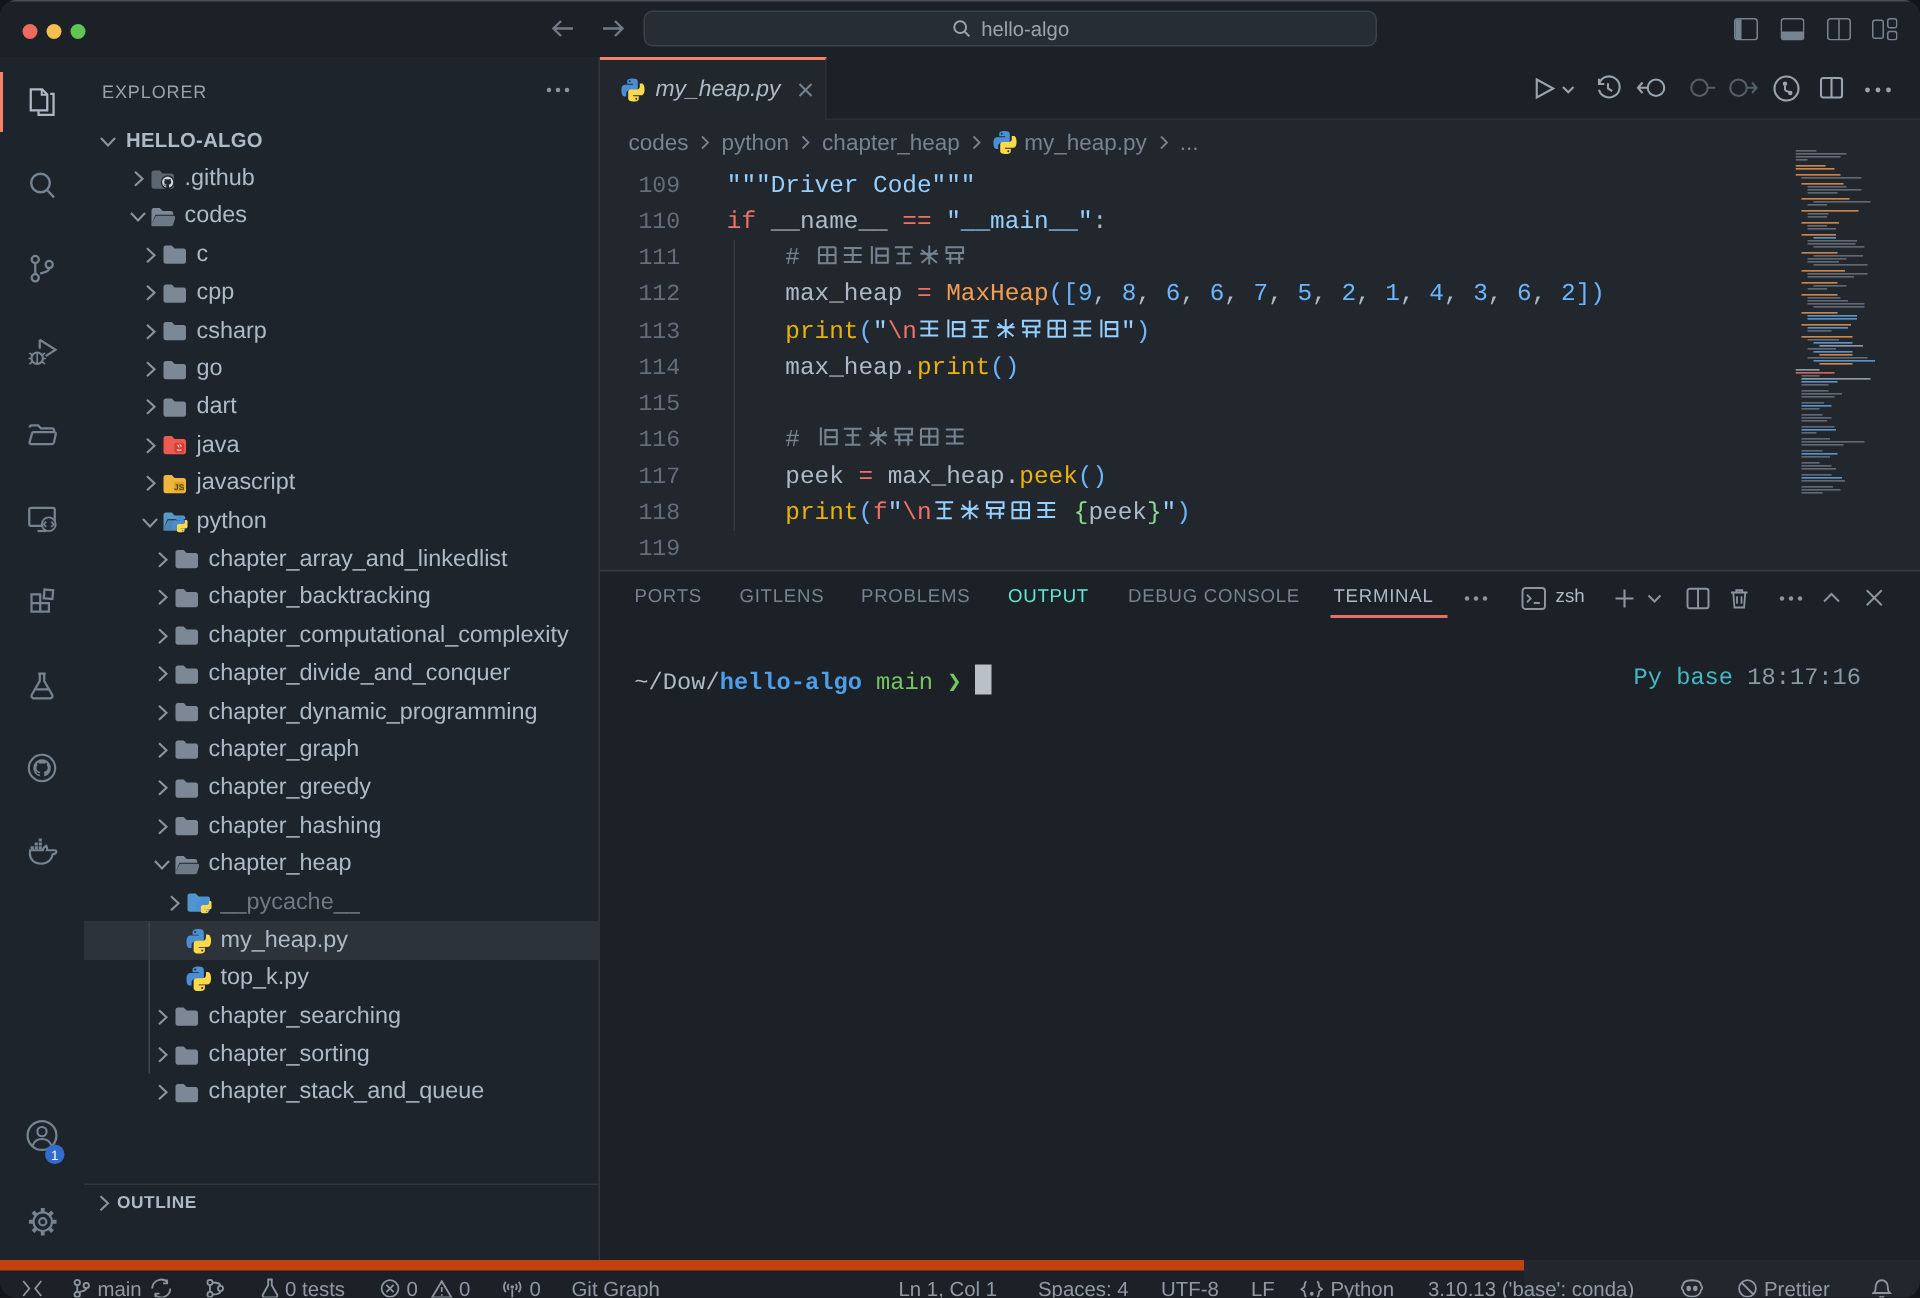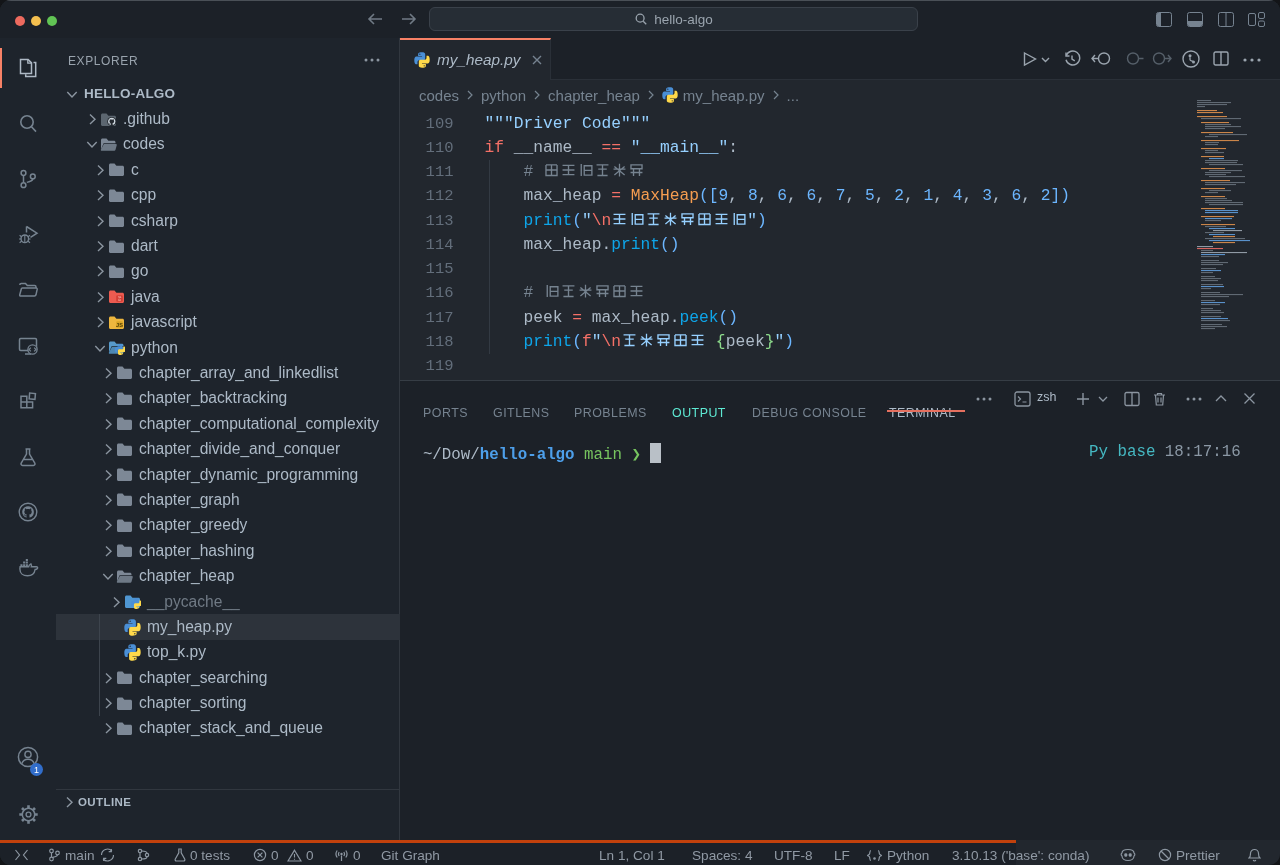--- a/index.html
+++ b/index.html
@@ -29,27 +29,27 @@
 .shead{position:absolute;left:0;width:344px;height:25px;border-top:1px solid #31373f;display:flex;align-items:center;color:#adbac7;font-weight:bold;font-size:11.5px;letter-spacing:.4px}
 
 #tabstrip{position:absolute;left:400px;top:38px;width:880px;height:42px;background:#1c2128;border-bottom:1px solid #2a3038}
 #tab1{position:absolute;left:0;top:0;width:151px;height:42px;background:#22272e;border-right:1px solid #2a3038;border-top:2px solid #f78166;display:flex;align-items:center}
 #tab1 .tabname{font-style:italic;color:#adbac7;font-size:15.3px;margin-left:7px}
 #breadcrumbs{position:absolute;left:400px;top:80px;width:880px;height:30px;background:#22272e;display:flex;align-items:center;color:#768390;font-size:15px}
 #editor{position:absolute;left:400px;top:110px;width:880px;height:270px;background:#22272e;overflow:hidden}
 #codelines{position:absolute;left:0;top:1.5px;width:880px;height:270px;font-family:"Liberation Mono",monospace;font-size:16.25px;line-height:24.25px;white-space:pre;color:#adbac7}
 .gut{position:absolute;left:0;width:53.5px;text-align:right;color:#636e7b;font-family:"Liberation Mono",monospace;font-size:15.5px;line-height:24.25px}
 .cline{position:absolute;left:84.5px;height:24.25px;line-height:24.25px;white-space:pre}
-.red{color:#f47067}.str{color:#96d0ff}.num{color:#6cb6ff}.pur{color:#0ea5e9}.orn{color:#f69d50}.com{color:#768390}.grn{color:#8ddb8c}.blu{color:#6cb6ff}
+.red{color:#f47067}.str{color:#96d0ff}.num{color:#6cb6ff}.pur{color:#eab308}.orn{color:#f69d50}.com{color:#768390}.grn{color:#8ddb8c}.blu{color:#6cb6ff}
 svg.cj{vertical-align:-3px}
 
 #panel{position:absolute;left:400px;top:380px;width:880px;height:460px;background:#1c2128;border-top:1px solid #363d45}
-.ptab{position:absolute;top:16px;height:32px;line-height:32px;color:#768390;font-size:12.4px;letter-spacing:.5px}
-
-#status{position:absolute;left:0;top:840px;width:1016px;height:25px;background:#1c2128;border-top:3px solid #c2410c;color:#9099a4;font-size:13.6px}
+.ptab{position:absolute;top:0;height:32px;line-height:32px;color:#768390;font-size:12.4px;letter-spacing:.5px}
+
+#status{position:absolute;left:0;top:840px;width:1016px;height:25px;background:#1c2128;border-top:7px solid #c2410c;color:#9099a4;font-size:13.6px}
 #status .it{position:absolute;top:0;height:24px;display:flex;align-items:center;gap:4px;white-space:nowrap}
 #minimap{position:absolute;left:1197px;top:100px}
 </style></head>
 <body>
 <div id="win">
     <svg width="0" height="0" style="position:absolute">
 <defs>
 <symbol id="chevR" viewBox="0 0 16 16">
           <path d="M6 3.5l5 4.7-5 4.7" fill="none" stroke="currentColor" stroke-width="1.4"></path>
         </symbol>
@@ -319,35 +319,35 @@
           <span class="tw">
             <svg width="16" height="16" viewBox="0 0 16 16">
               <use href="#chevR"></use>
             </svg>
           </span>
           <span class="ticon">
             <svg width="17" height="15" viewBox="0 0 17 15" fill="#7d8896">
               <use href="#fold"></use>
             </svg>
           </span>
+          <span class="tlabel" style="">go</span>
+        </div>
+        <div class="trow " style="padding-left:34px">
+          <span style="width:2px"></span>
+          <span class="tw">
+            <svg width="16" height="16" viewBox="0 0 16 16">
+              <use href="#chevR"></use>
+            </svg>
+          </span>
+          <span class="ticon">
+            <svg width="17" height="15" viewBox="0 0 17 15" fill="#7d8896">
+              <use href="#fold"></use>
+            </svg>
+          </span>
           <span class="tlabel" style="">dart</span>
-        </div>
-        <div class="trow " style="padding-left:34px">
-          <span style="width:2px"></span>
-          <span class="tw">
-            <svg width="16" height="16" viewBox="0 0 16 16">
-              <use href="#chevR"></use>
-            </svg>
-          </span>
-          <span class="ticon">
-            <svg width="17" height="15" viewBox="0 0 17 15" fill="#7d8896">
-              <use href="#fold"></use>
-            </svg>
-          </span>
-          <span class="tlabel" style="">go</span>
         </div>
         <div class="trow " style="padding-left:34px">
           <span style="width:2px"></span>
           <span class="tw">
             <svg width="16" height="16" viewBox="0 0 16 16">
               <use href="#chevR"></use>
             </svg>
           </span>
           <span class="ticon">
             <svg width="17" height="15" viewBox="0 0 17 15">

